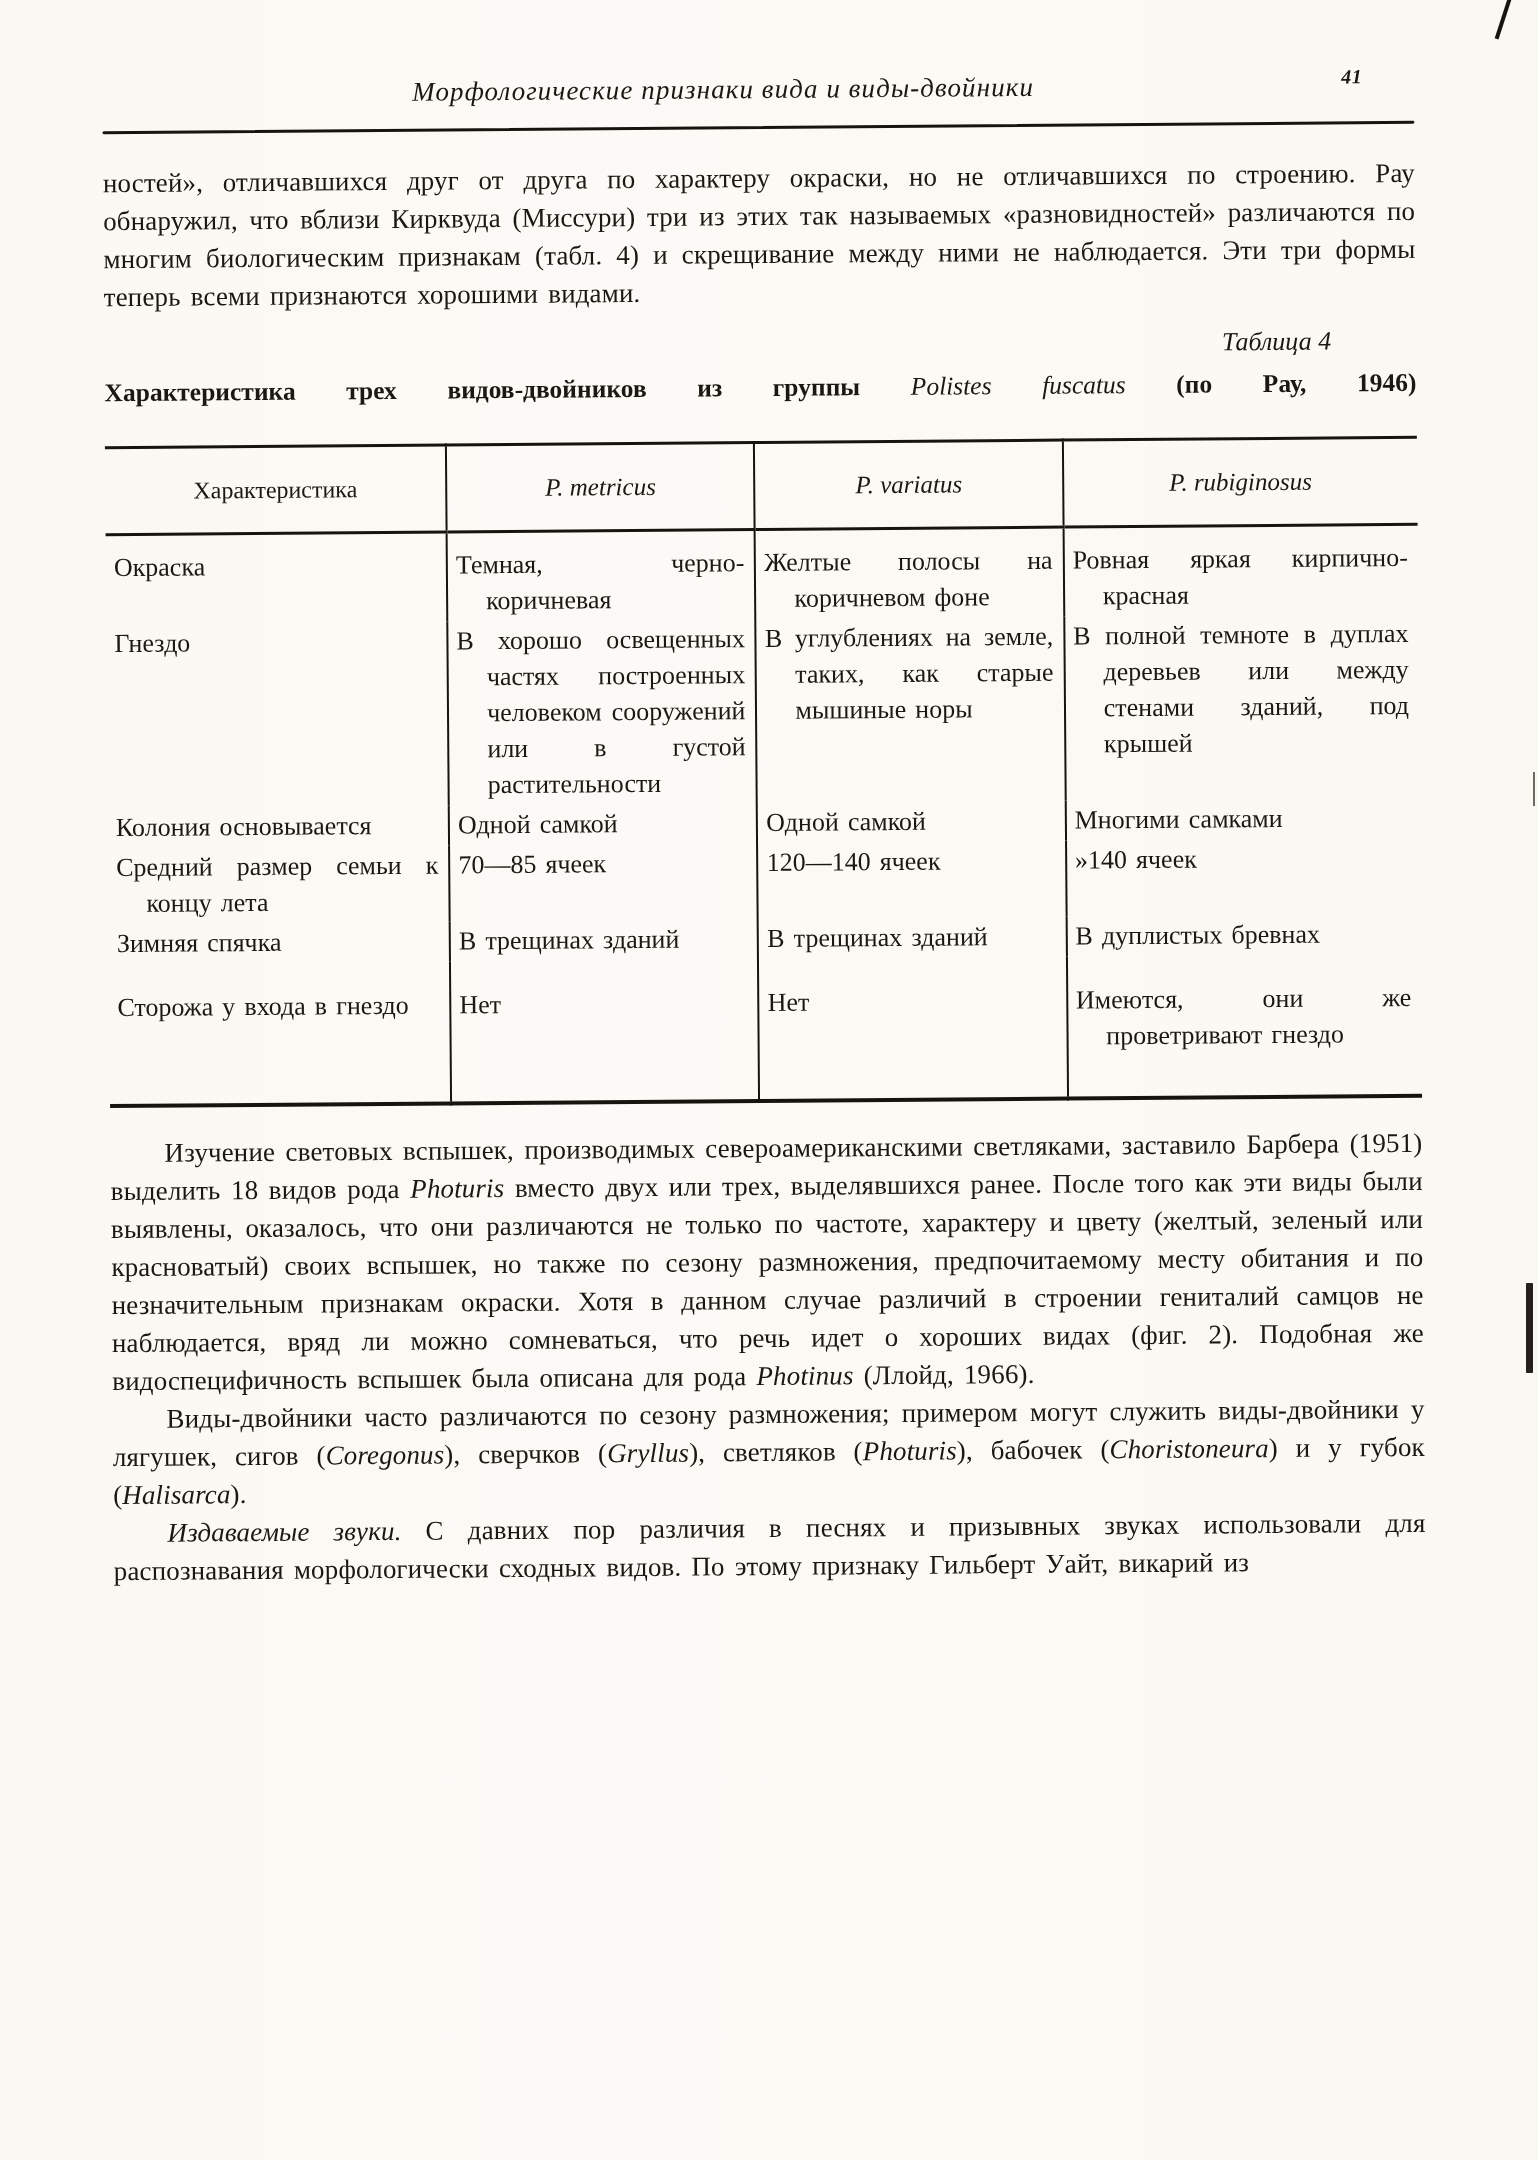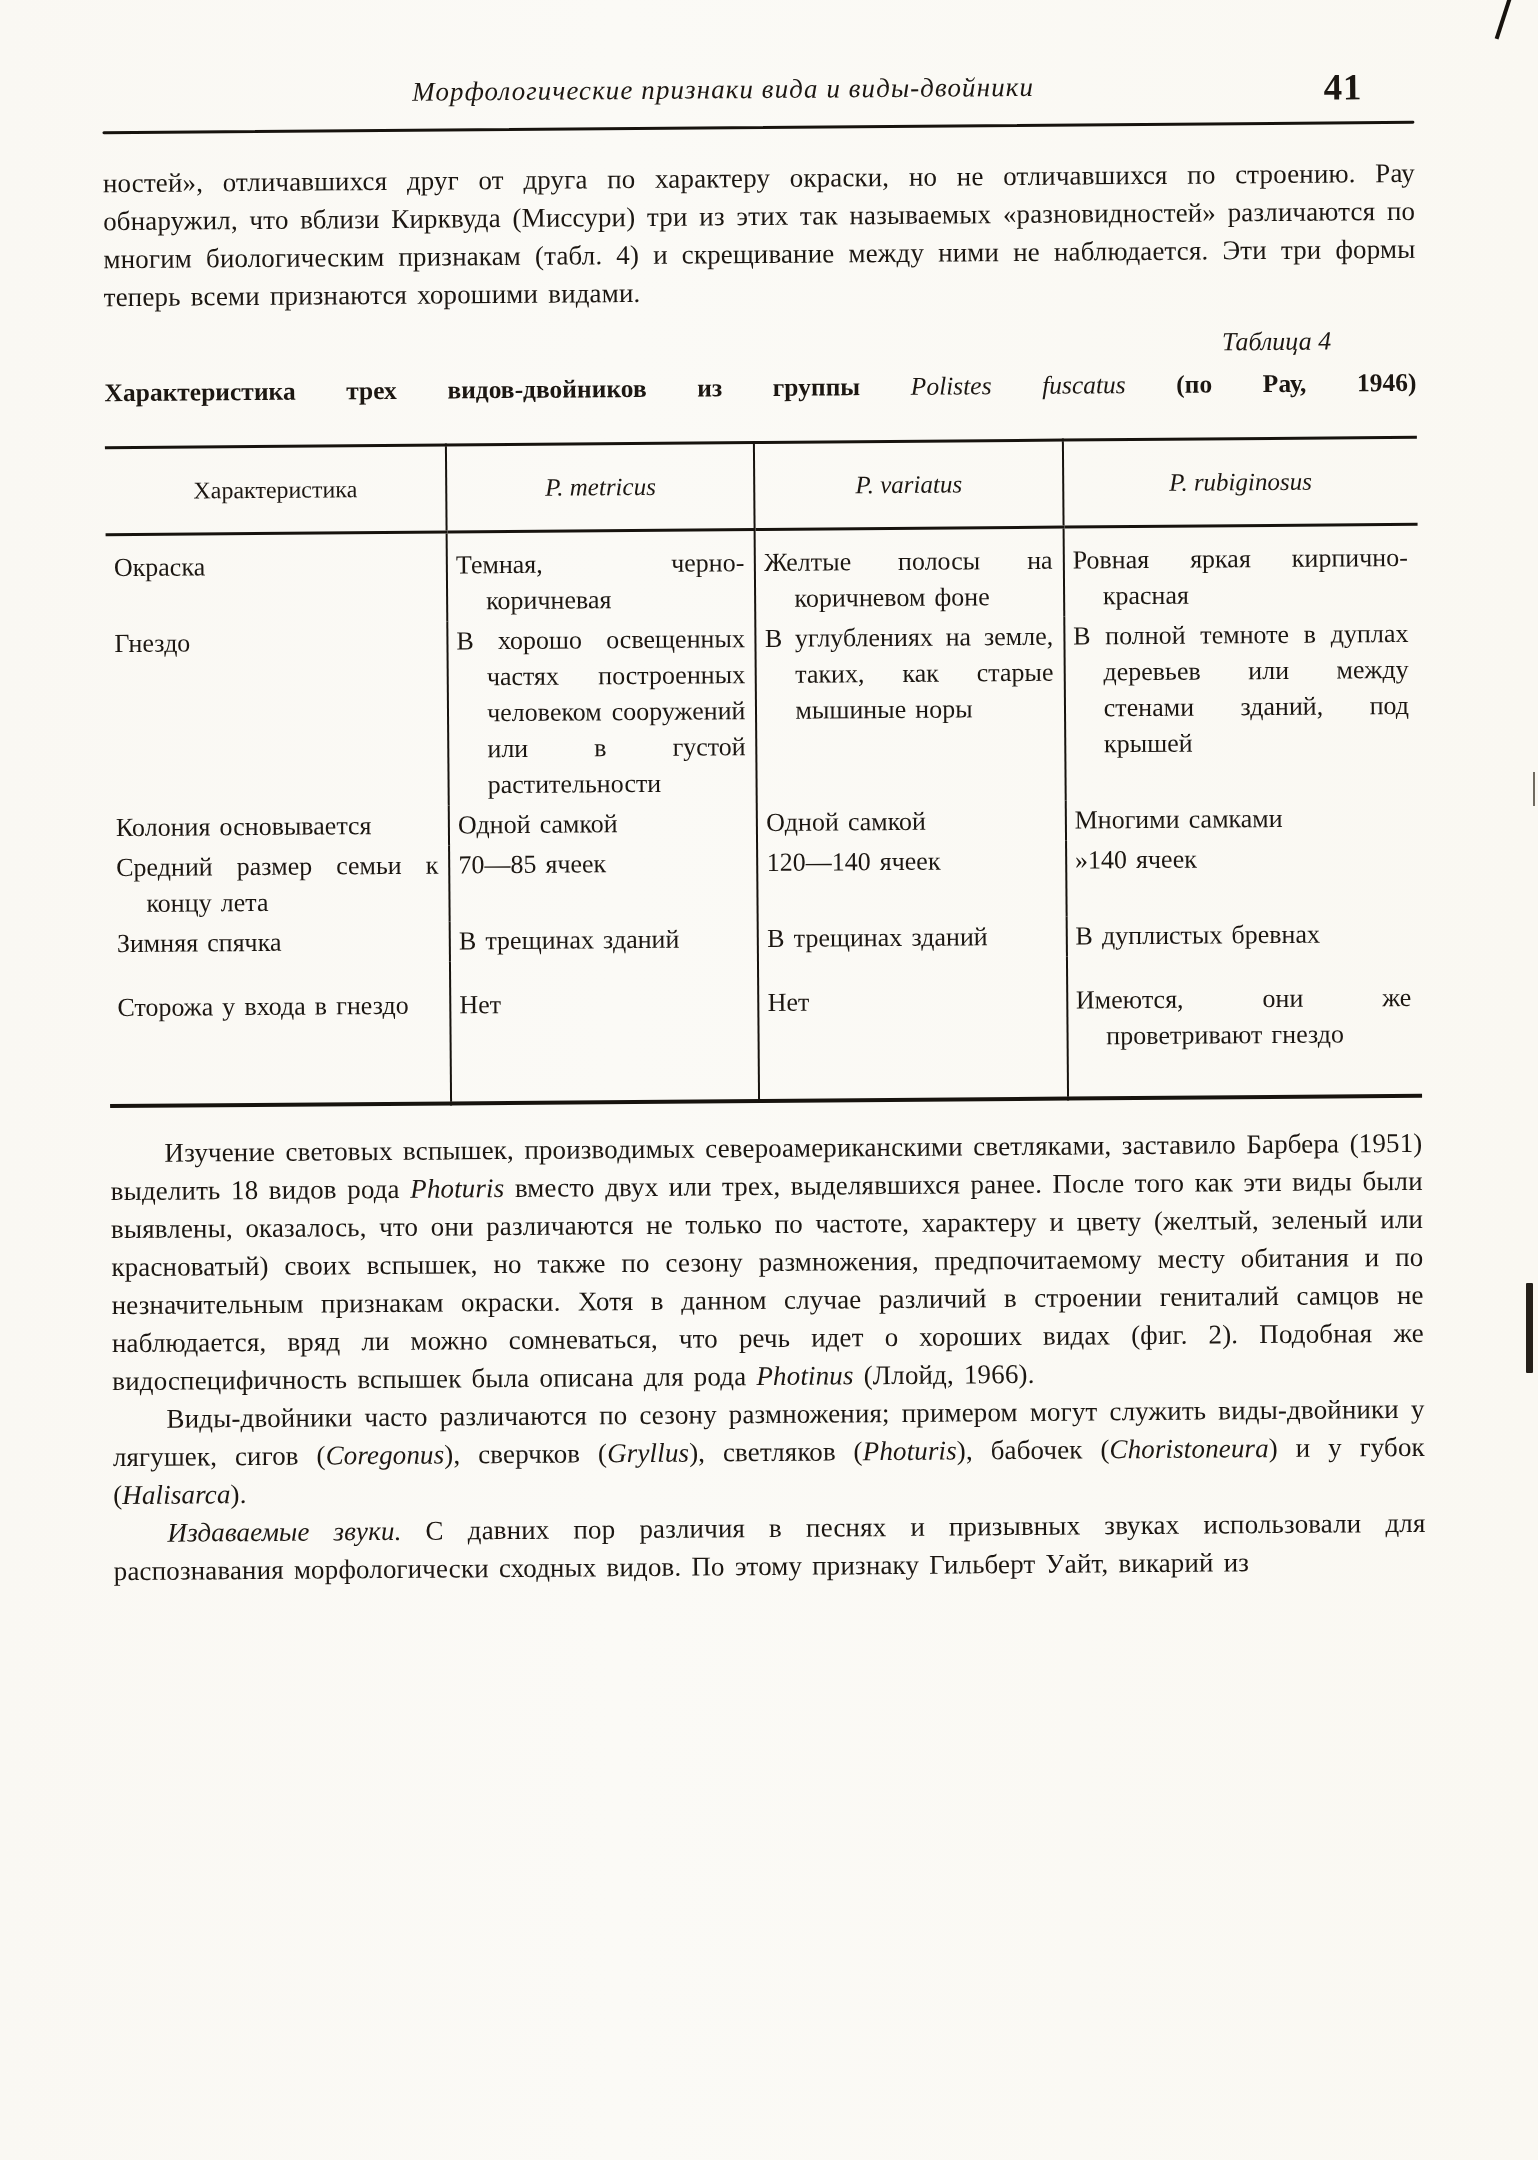--- a/index.html
+++ b/index.html
@@ -14,21 +14,21 @@
     position:absolute;left:102px;top:74px;width:1312px;
     transform:rotate(-0.45deg);transform-origin:50% 0;
   }
   
   .runhead{position:relative;height:46px;}
   .runhead-title{
     position:absolute;left:0;right:0;text-align:center;top:0;
     font-style:italic;font-size:27px;letter-spacing:0.04em;
     transform:translateX(-35px);
   }
-  .runhead-num{position:absolute;right:52px;top:-4px;font-weight:bold;font-size:37px;letter-spacing:0.02em;}
+  .runhead-num{position:absolute;right:52px;top:-4px;font-weight:bold;font-size:20px;letter-spacing:0.02em;font-style:italic;}
   .runhead-rule{height:3px;background:#17130e;margin-top:6px;border-radius:2px;}
   
   p{margin:0;font-size:27px;line-height:38px;text-align:justify;word-spacing:0.12em;letter-spacing:0.005em;}
   .intro-block{margin-top:30px;}
   .after-table{margin-top:26px;}
   p.indent{text-indent:54px;}
   .it{font-style:italic;}
   
   .tbl-label{margin-top:20px;text-align:right;padding-right:85px;font-style:italic;font-size:26px;}
   .tbl-caption{

